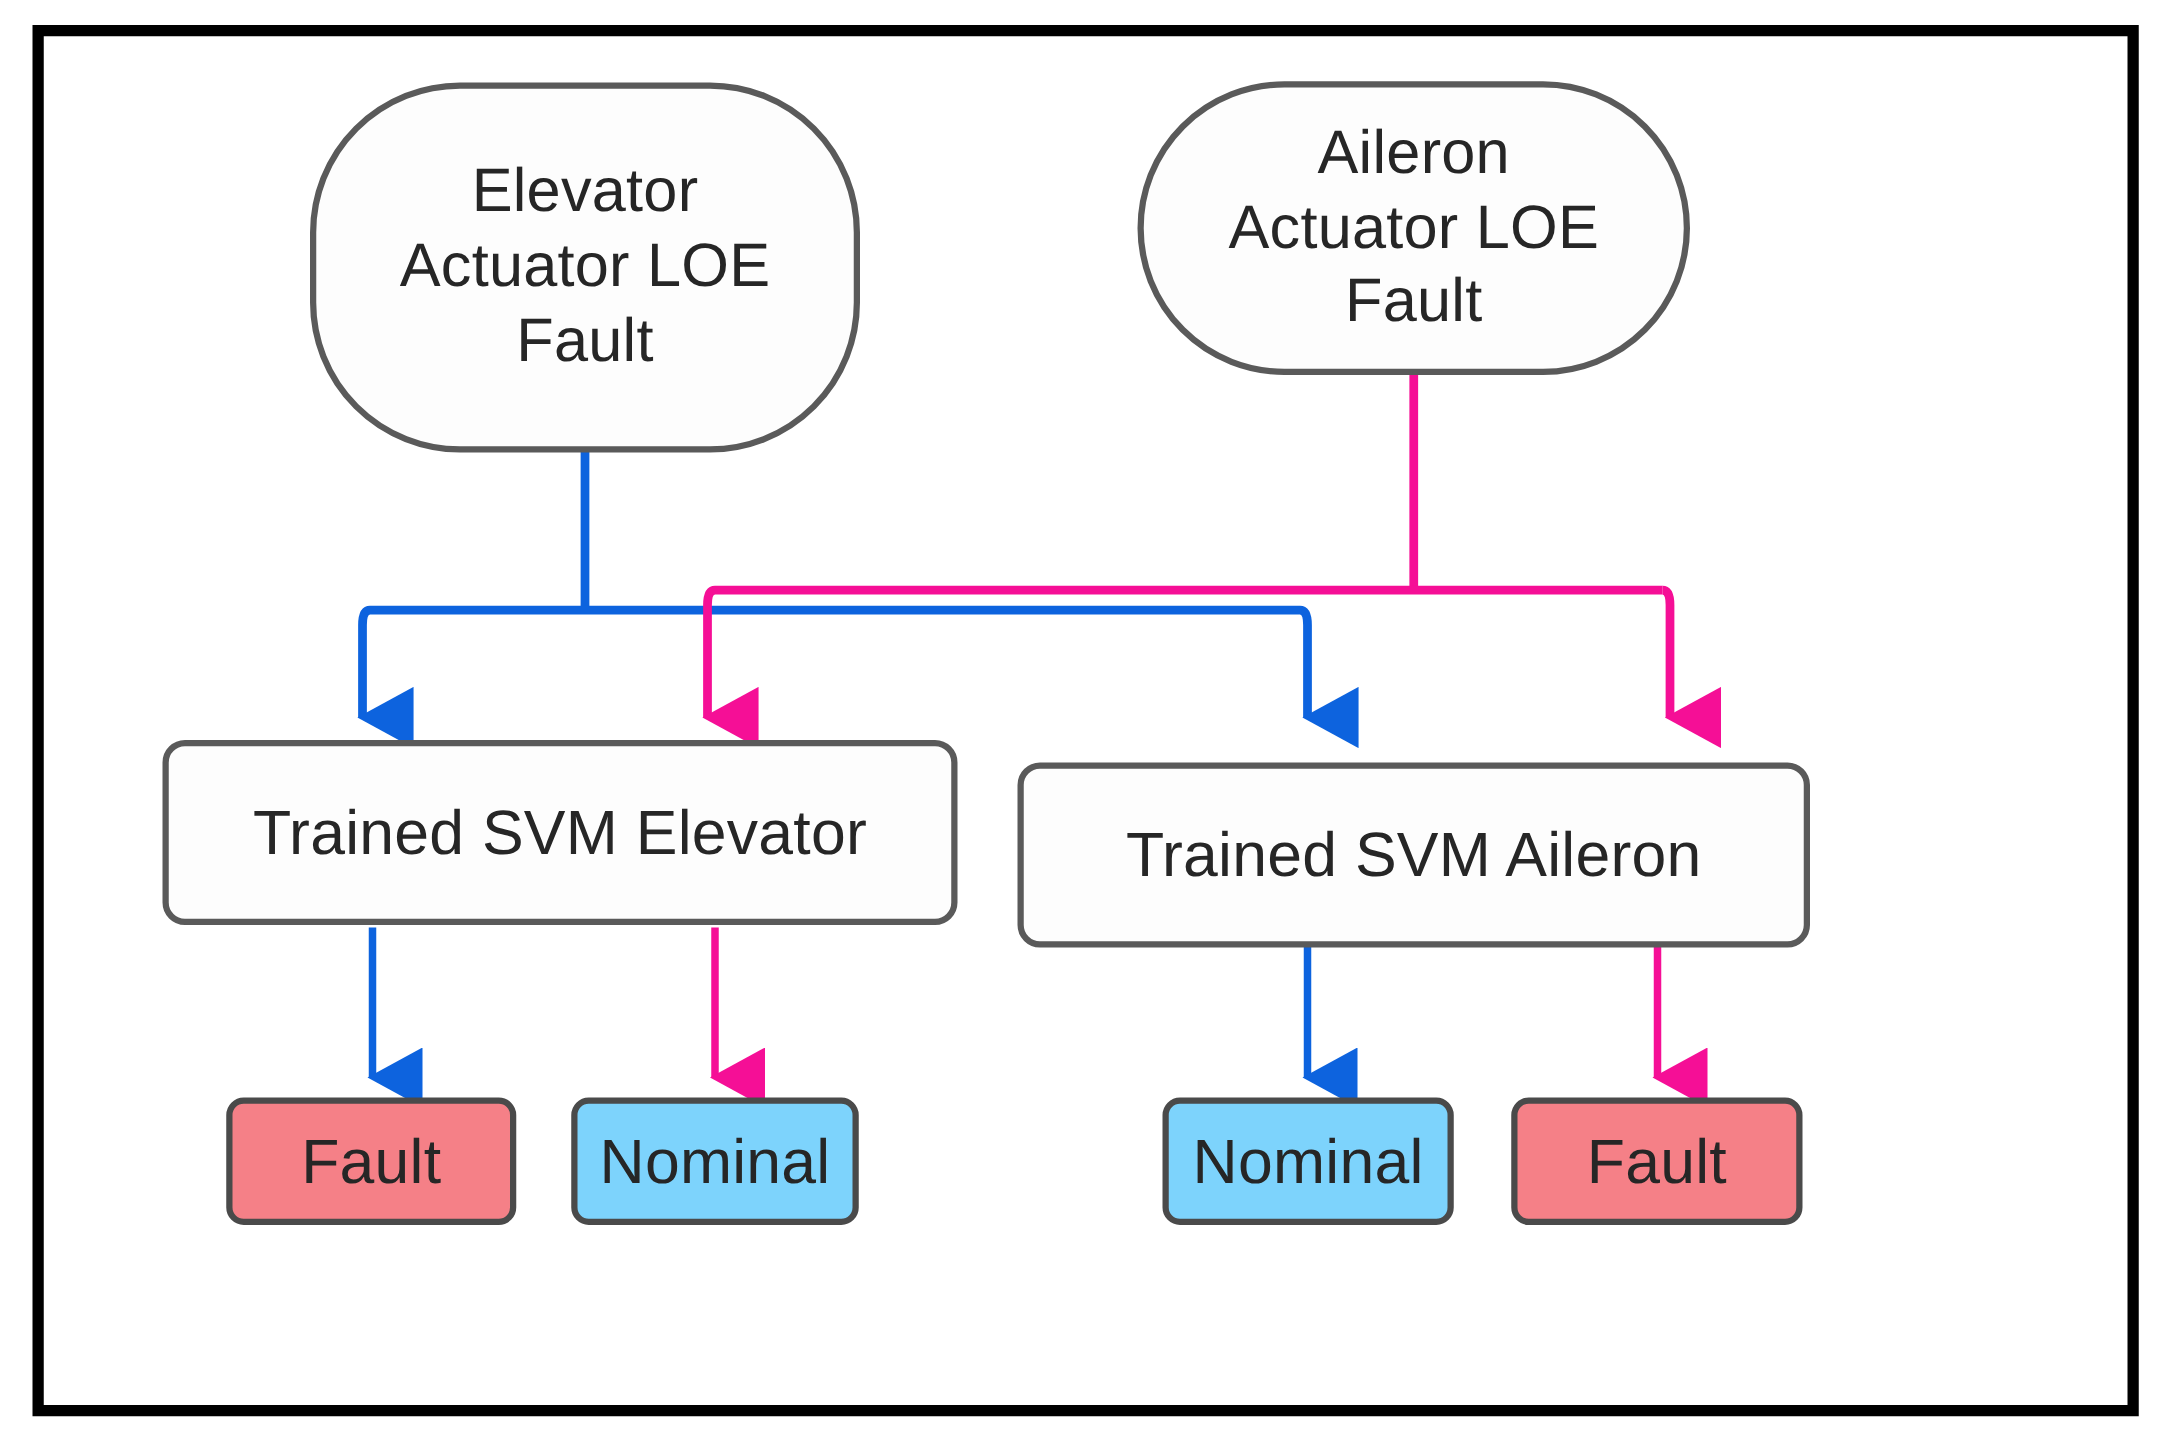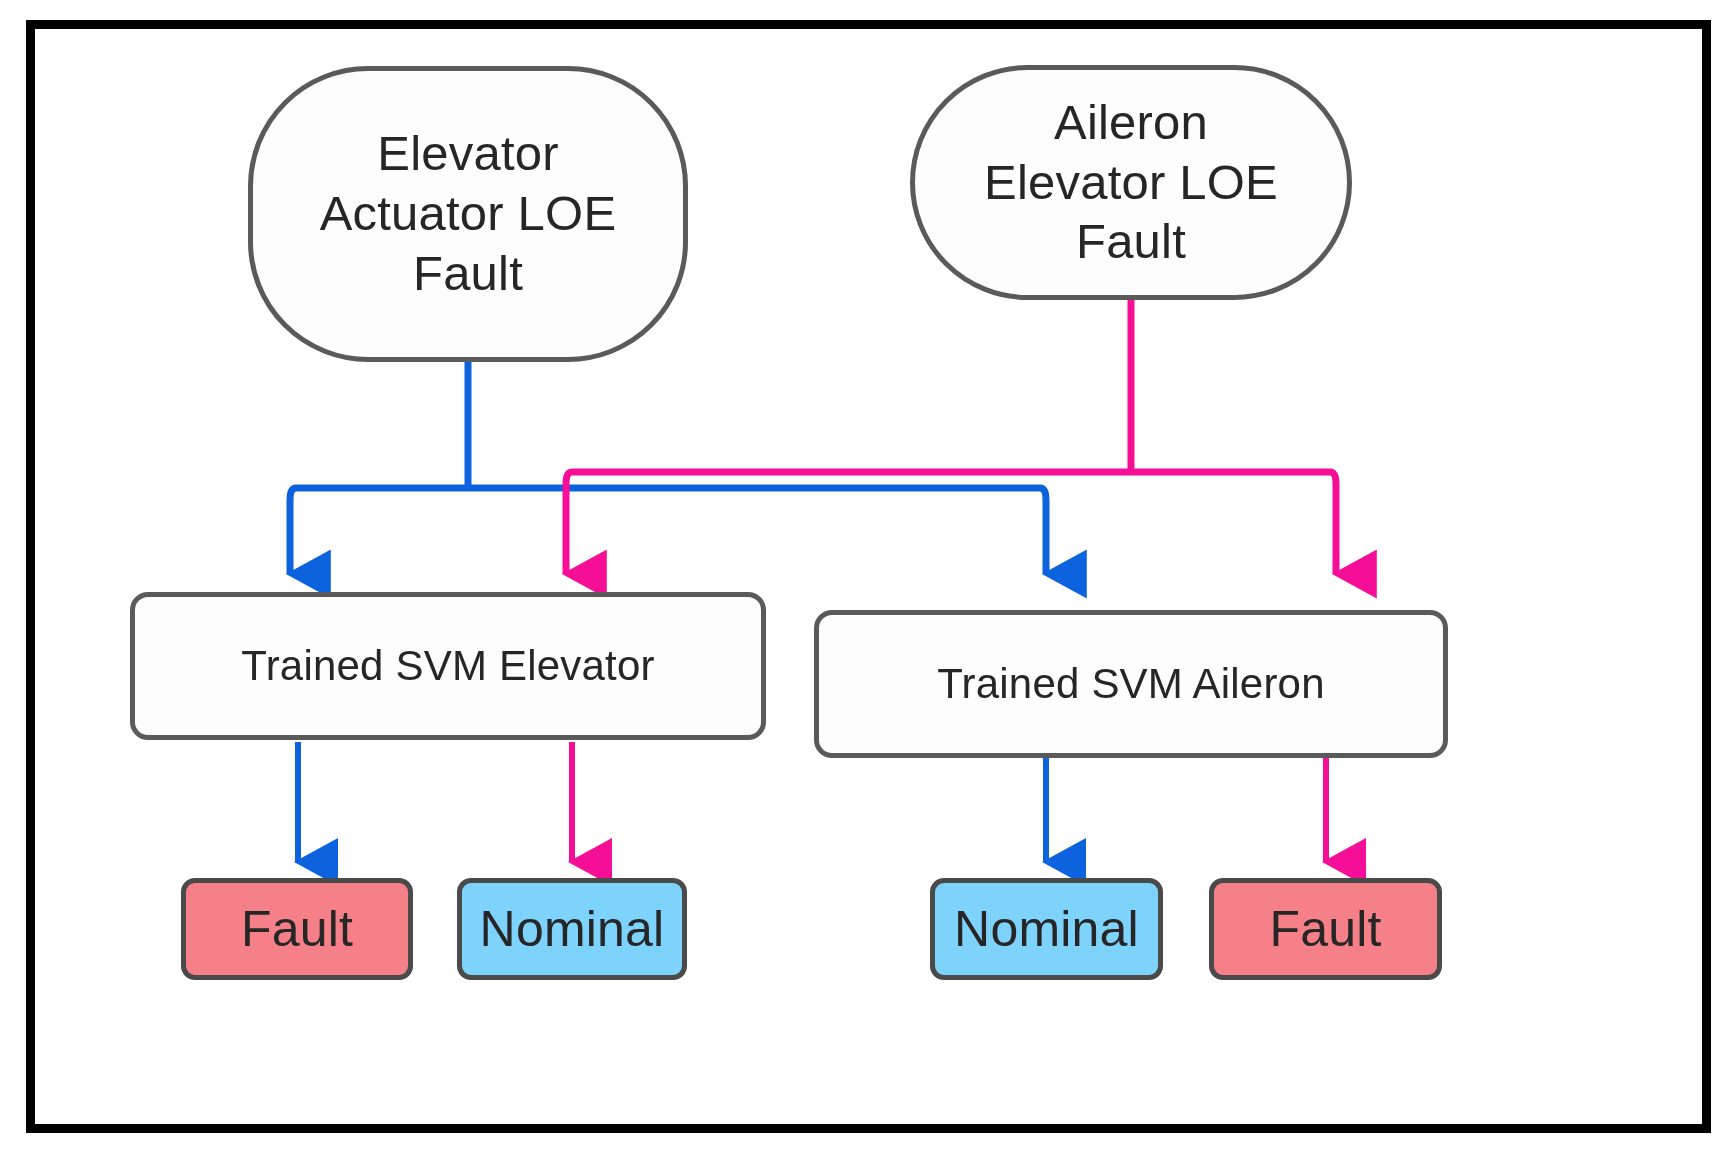--- a/index.html
+++ b/index.html
@@ -46,21 +46,21 @@
     line-height: 1.22;
     letter-spacing: 0.2px;
   }
   .stadium {
     border-radius: 120px;
     font-size: 49px;
     white-space: pre-line;
   }
   .svmbox {
     border-radius: 18px;
-    font-size: 42px;
+    font-size: 50px;
   }
   .resultbox {
     border-radius: 14px;
     font-size: 50px;
     border: 5px solid #4a4a4a;
   }
   .res-fault { background: #F58087; }
   .res-nominal { background: #7dd3fc; }
 
   #elevator-node { left: 248px;  top: 66px;  width: 440px; height: 296px; }
@@ -122,21 +122,21 @@
   </svg>
 
   <div class="node stadium" id="elevator-node">
     <span>Elevator
 Actuator LOE
 Fault</span>
   </div>
 
   <div class="node stadium" id="aileron-node">
     <span>Aileron
-Elevator LOE
+Actuator LOE
 Fault</span>
   </div>
 
   <div class="node svmbox" id="svm-elevator">
     <span>Trained SVM Elevator</span>
   </div>
 
   <div class="node svmbox" id="svm-aileron">
     <span>Trained SVM Aileron</span>
   </div>

